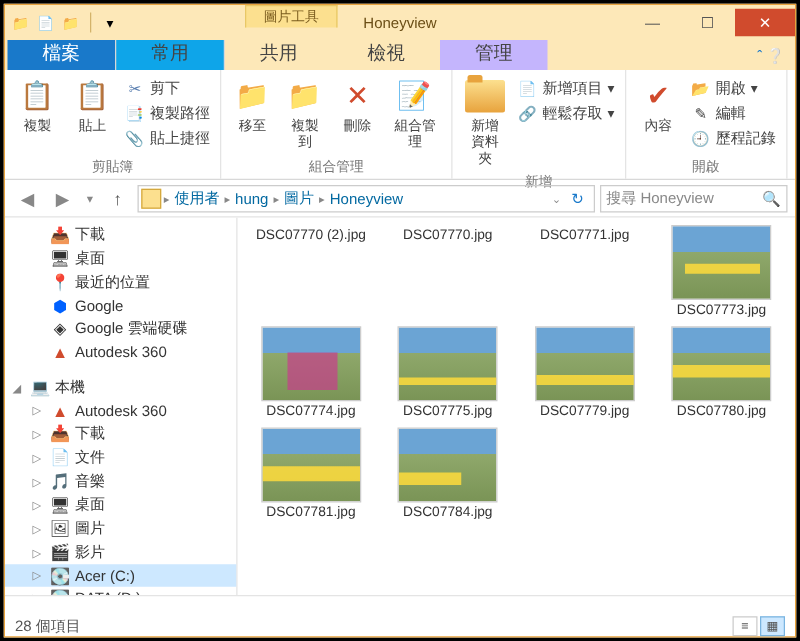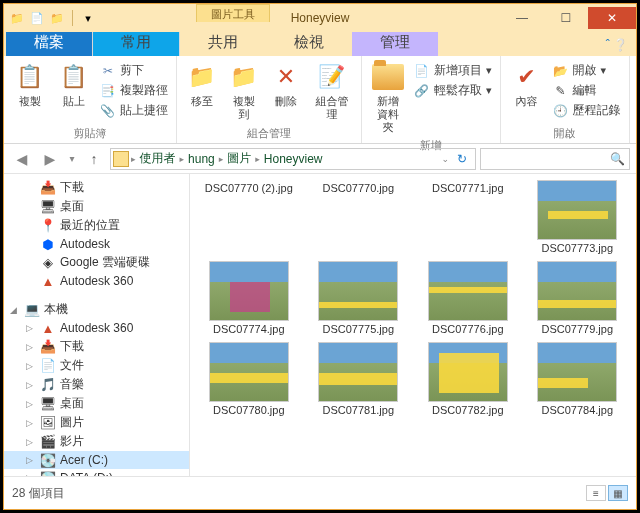--- a/index.html
+++ b/index.html
@@ -29,39 +29,39 @@
 .bigbtn .ic{width:32px;height:32px;display:flex;align-items:center;justify-content:center;font-size:22px}
 .bigbtn .lbl{font-size:11px;color:#444;text-align:center;line-height:13px}
 .smallcol{display:flex;flex-direction:column;gap:1px;justify-content:flex-start;padding-top:2px}
 .smallbtn{display:flex;align-items:center;gap:4px;padding:1px 2px;font-size:11px;color:#444;white-space:nowrap}
 .smallbtn .ic{width:16px;height:16px;display:flex;align-items:center;justify-content:center;font-size:12px}
 .addrbar{height:30px;border-bottom:1px solid #e4e4e4;display:flex;align-items:center;padding:2px 6px;gap:4px}
 .navbtn{width:24px;height:24px;border-radius:2px;display:flex;align-items:center;justify-content:center;color:#888;font-size:14px}
 .navbtn.enabled{color:#555}
 .crumb-box{flex:1;height:22px;border:1px solid #ccc;display:flex;align-items:center;padding:0 2px;gap:2px;font-size:12px}
 .crumb-box .ic{width:16px;height:16px;background:#fce08f;border:1px solid #d4a83e}
-.crumb{padding:0 2px;color:#14532d}
+.crumb{padding:0 2px;color:#0369a1}
 .crumb-sep{color:#888;font-size:9px}
 .refresh{width:22px;text-align:center;color:#1979ca}
 .searchbox{width:150px;height:22px;border:1px solid #ccc;display:flex;align-items:center;padding:0 4px;color:#888;gap:4px}
 .content{flex:1;display:flex;overflow:hidden}
 .tree{width:186px;border-right:1px solid #e4e4e4;overflow-y:auto;padding:4px 0}
 .tree-item{display:flex;align-items:center;gap:4px;padding:1px 4px 1px 20px;font-size:12px;color:#333;white-space:nowrap}
 .tree-item.l2{padding-left:36px}
 .tree-item.sel{background:#cde8ff}
 .tree-item .exp{width:10px;color:#888;font-size:9px;margin-left:-14px}
 .tree-item .ic{width:16px;height:16px;display:flex;align-items:center;justify-content:center;font-size:13px}
 .tree-gap{height:10px}
 .files{flex:1;overflow-y:auto;padding:6px;display:grid;grid-template-columns:repeat(4,1fr);gap:6px 4px;align-content:start}
 .file{display:flex;flex-direction:column;align-items:center;gap:2px}
 .thumb{width:80px;height:60px;border:1px solid #ccc;background:linear-gradient(180deg,#6ba4d4 0%,#6ba4d4 35%,#8fa86b 35%,#7a9456 100%);position:relative;overflow:hidden}
 .thumb.empty{background:#fff;border:none;height:0}
 .thumb .accent{position:absolute;background:rgba(255,220,60,0.85)}
 .filename{font-size:11px;color:#333;text-align:center;line-height:13px;max-width:90px}
-.status{height:22px;border-top:1px solid #e4e4e4;display:flex;align-items:center;padding:16px 8px;font-size:11px;color:#555}
+.status{height:22px;border-top:1px solid #e4e4e4;display:flex;align-items:flex-start;padding:16px 8px;font-size:11px;color:#555}
 .status .spacer{flex:1}
 .viewbtn{width:20px;height:16px;border:1px solid #ccc;margin-left:2px;display:flex;align-items:center;justify-content:center;font-size:10px}
 .viewbtn.active{background:#cde8ff;border-color:#7ab4e0}
 .folder-ic{width:32px;height:26px;background:linear-gradient(#fce08f,#e8a33d);border-radius:2px;position:relative}
 .folder-ic::before{content:"";position:absolute;top:-4px;left:2px;width:12px;height:6px;background:#e8a33d;border-radius:2px 2px 0 0}
 .scissors{color:#5a7fb0}
 </style>
 </head>
 <body>
 
@@ -209,20 +209,21 @@
       <span class="crumb">hung</span>
         <span class="crumb-sep">▸</span>
       <span class="crumb">圖片</span>
         <span class="crumb-sep">▸</span>
       <span class="crumb">Honeyview</span>
       <span style="flex:1"></span>
         <span class="crumb-sep">⌄</span>
       <span class="refresh">↻</span>
     </div>
     <div class="searchbox">
+      <span>搜尋 Honeyview</span>
       <span style="flex:1"></span>
         <span>🔍</span>
     </div>
   </div>
 
   <div class="content">
     <div class="tree">
       <div class="tree-item l2">
           <span class="ic">📥</span>
           <span>下載</span>
@@ -230,21 +231,21 @@
       <div class="tree-item l2">
           <span class="ic">🖥</span>
           <span>桌面</span>
         </div>
       <div class="tree-item l2">
           <span class="ic">📍</span>
           <span>最近的位置</span>
         </div>
       <div class="tree-item l2">
           <span class="ic" style="color:#0061ff">⬢</span>
-          <span>Autodesk</span>
+          <span>Google</span>
         </div>
       <div class="tree-item l2">
           <span class="ic">◈</span>
           <span>Google 雲端硬碟</span>
         </div>
       <div class="tree-item l2">
           <span class="ic" style="color:#d04b2d">▲</span>
           <span>Autodesk 360</span>
         </div>
       <div class="tree-gap"></div>
@@ -326,47 +327,35 @@
           <div class="filename">DSC07774.jpg</div>
         </div>
         <div class="file">
           <div class="thumb">
             <div class="accent" style="left:0;top:40px;width:80px;height:6px"></div>
           </div>
           <div class="filename">DSC07775.jpg</div>
         </div>
         <div class="file">
           <div class="thumb">
-            <div class="accent" style="left:0;top:25px;width:80px;height:6px"></div>
-          </div>
-          <div class="filename">DSC07776.jpg</div>
-        </div>
-        <div class="file">
-          <div class="thumb">
             <div class="accent" style="left:0;top:38px;width:80px;height:8px"></div>
           </div>
           <div class="filename">DSC07779.jpg</div>
         </div>
         <div class="file">
           <div class="thumb">
             <div class="accent" style="left:0;top:30px;width:80px;height:10px"></div>
           </div>
           <div class="filename">DSC07780.jpg</div>
         </div>
         <div class="file">
           <div class="thumb">
             <div class="accent" style="left:0;top:30px;width:80px;height:12px"></div>
           </div>
           <div class="filename">DSC07781.jpg</div>
-        </div>
-        <div class="file">
-          <div class="thumb">
-            <div class="accent" style="left:10px;top:10px;width:60px;height:40px"></div>
-          </div>
-          <div class="filename">DSC07782.jpg</div>
         </div>
         <div class="file">
           <div class="thumb">
             <div class="accent" style="left:0;top:35px;width:50px;height:10px"></div>
           </div>
           <div class="filename">DSC07784.jpg</div>
         </div>
       </div>
   </div>
 

